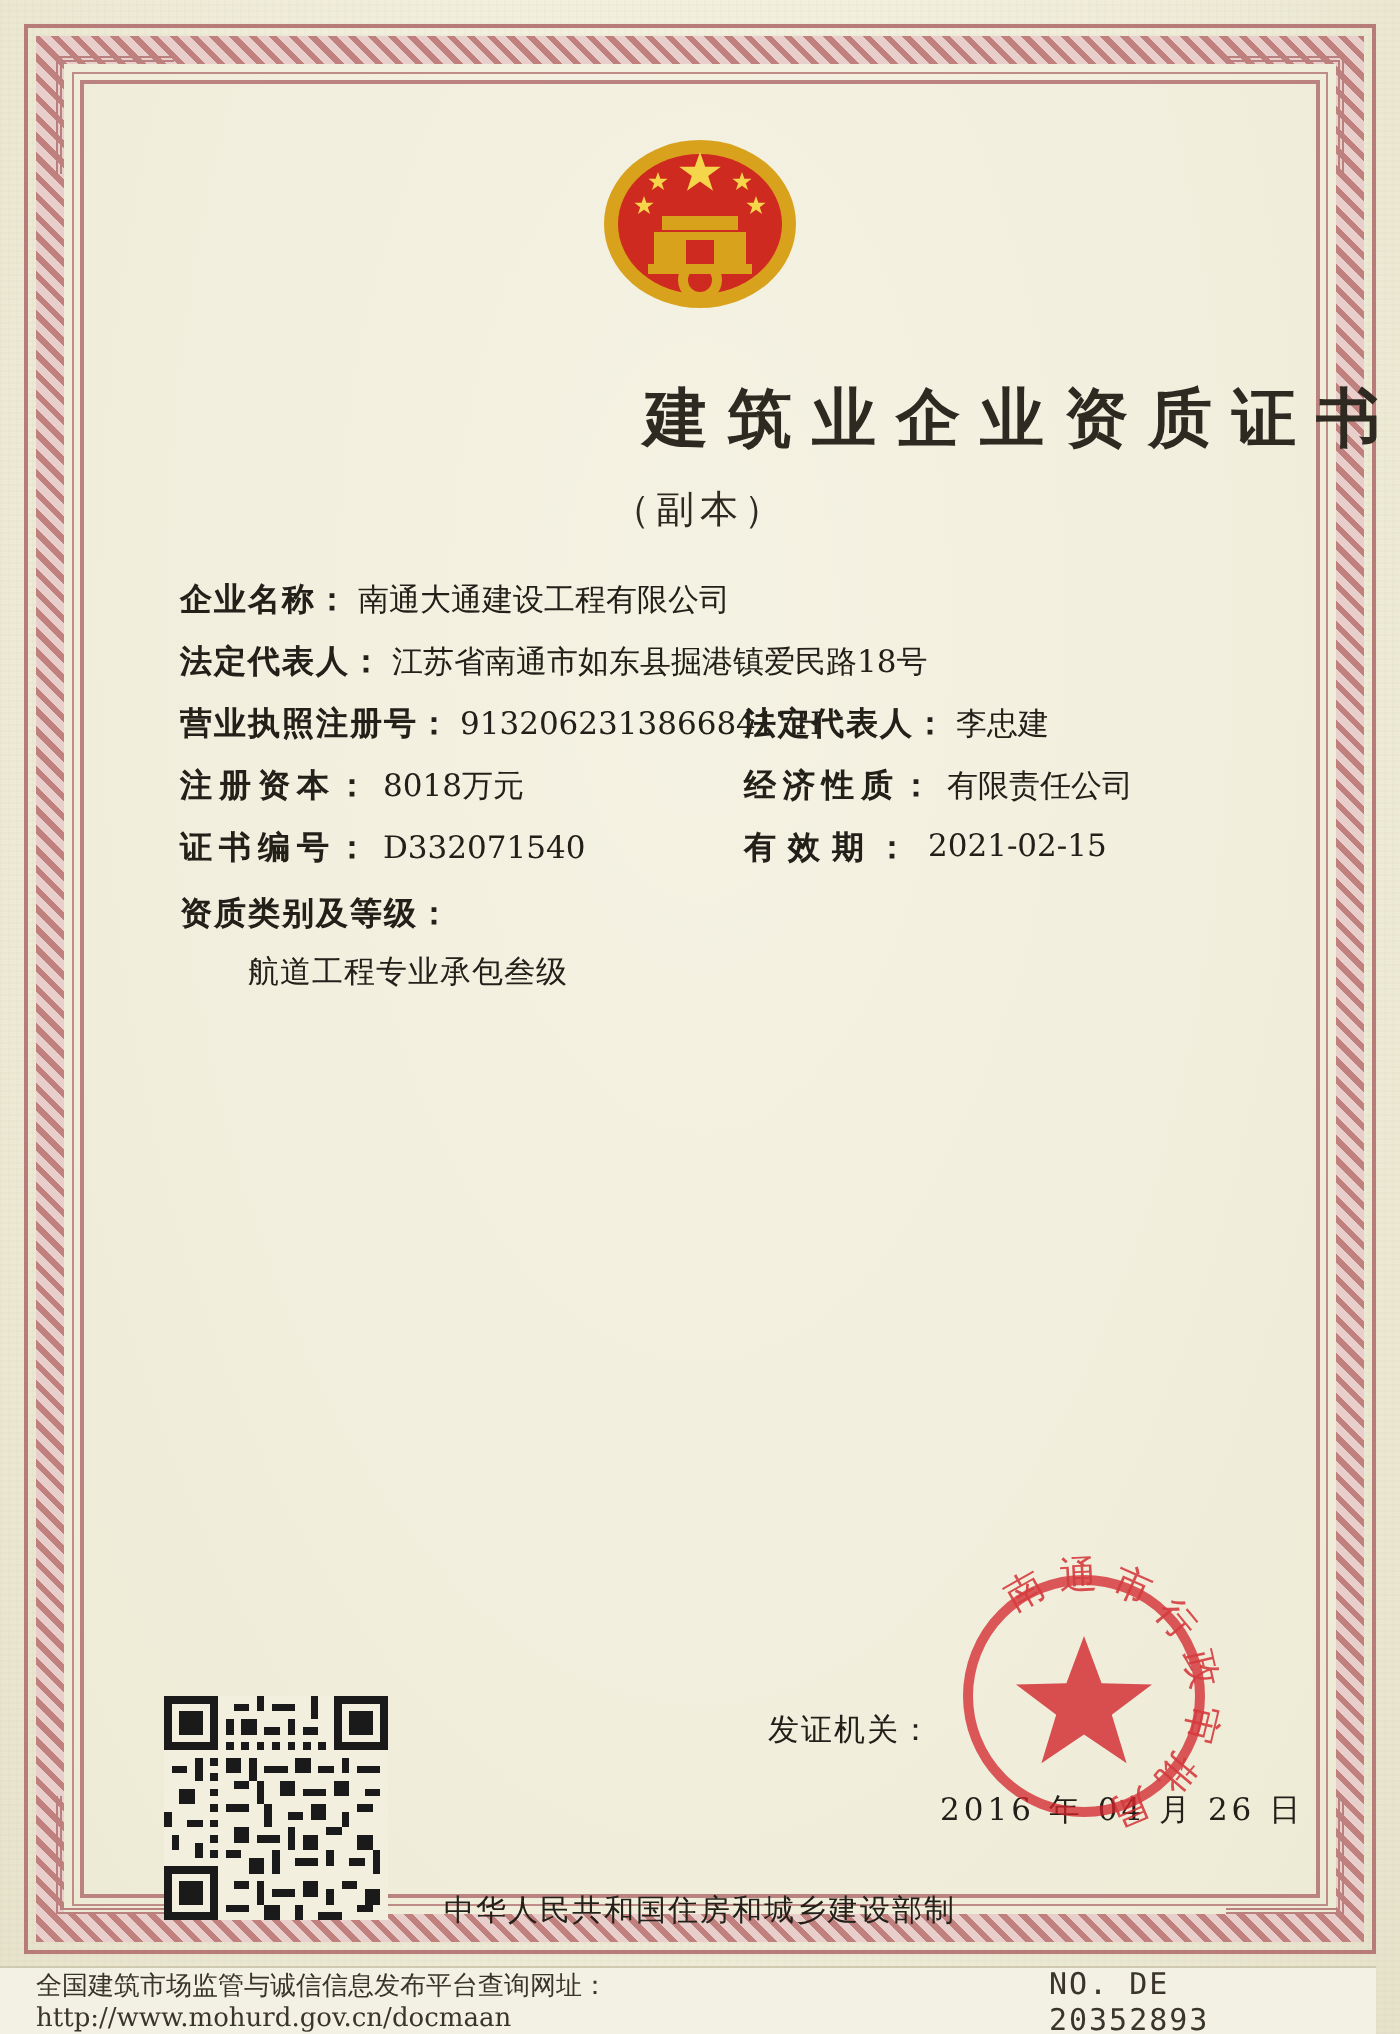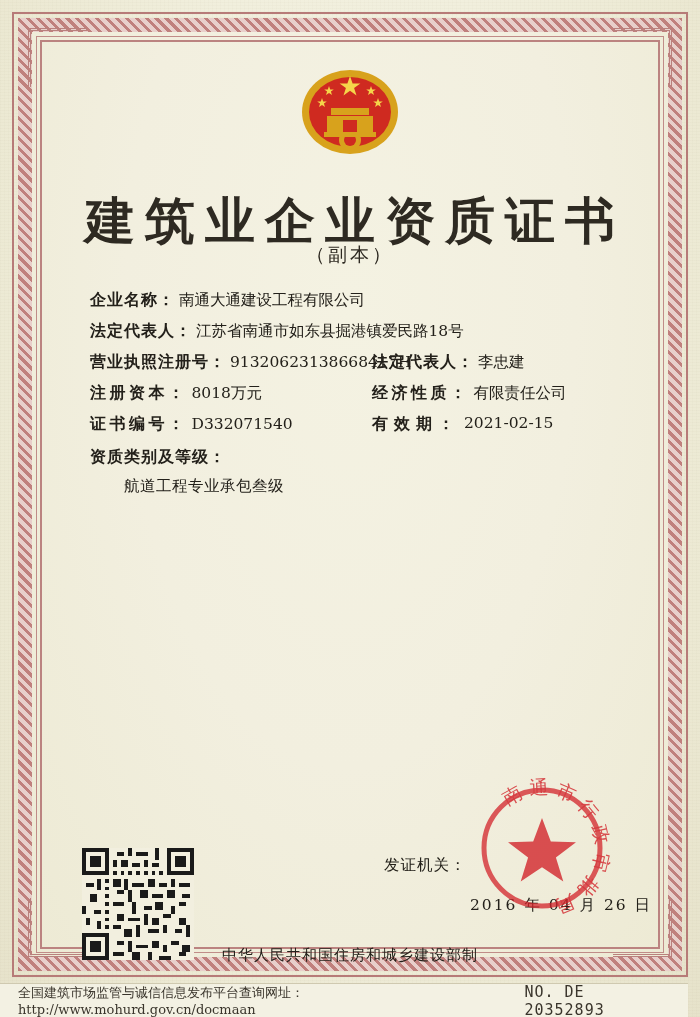--- a/index.html
+++ b/index.html
@@ -92,23 +92,23 @@
   }
   .emblem {
     width: 106px; height: 96px;
     position: relative;
   }
 
   
   .cert-title {
     position: absolute;
     top: 188px; left: 0; right: 0;
-    text-align: center;
-    font-family: "DejaVu Serif", "Liberation Serif", serif;
-    font-size: 50px;
+    text-align: right;
+    font-family: "DejaVu Serif", "Liberation Serif", serif;
+    font-size: 32px;
     font-weight: bold;
     letter-spacing: 10px;
     color: #2e2a22;
     text-indent: 10px;
   }
   .cert-subtitle {
     position: absolute;
     top: 242px; left: 0; right: 0;
     text-align: center;
     font-family: "DejaVu Serif", "Liberation Serif", serif;

